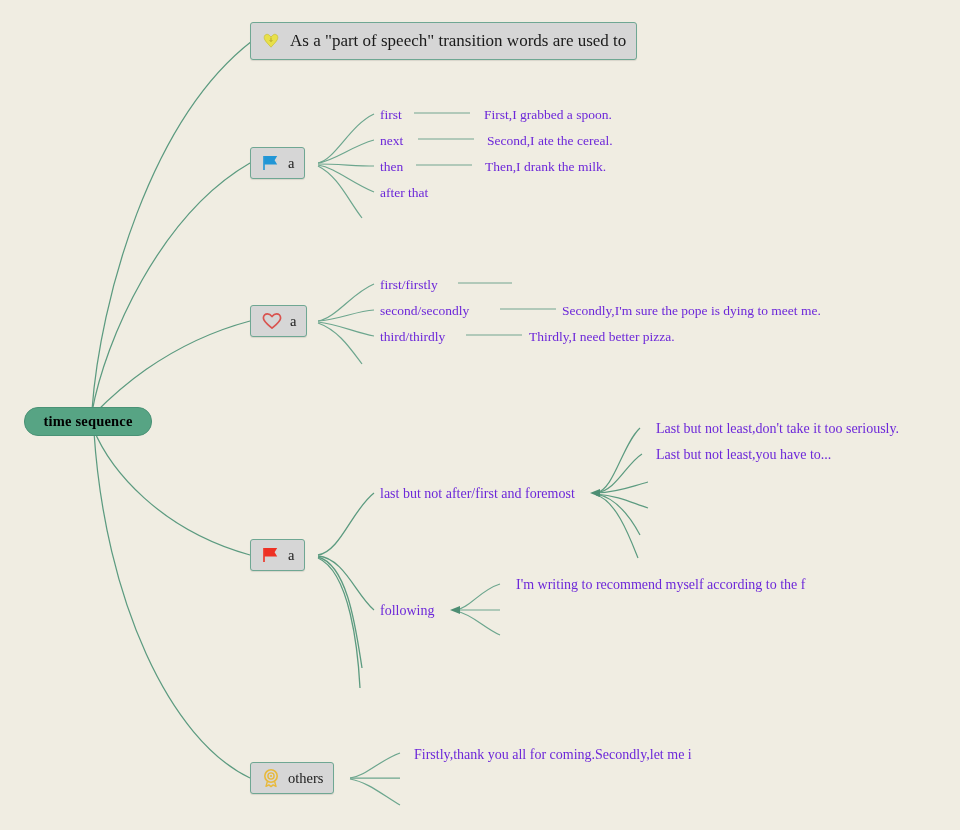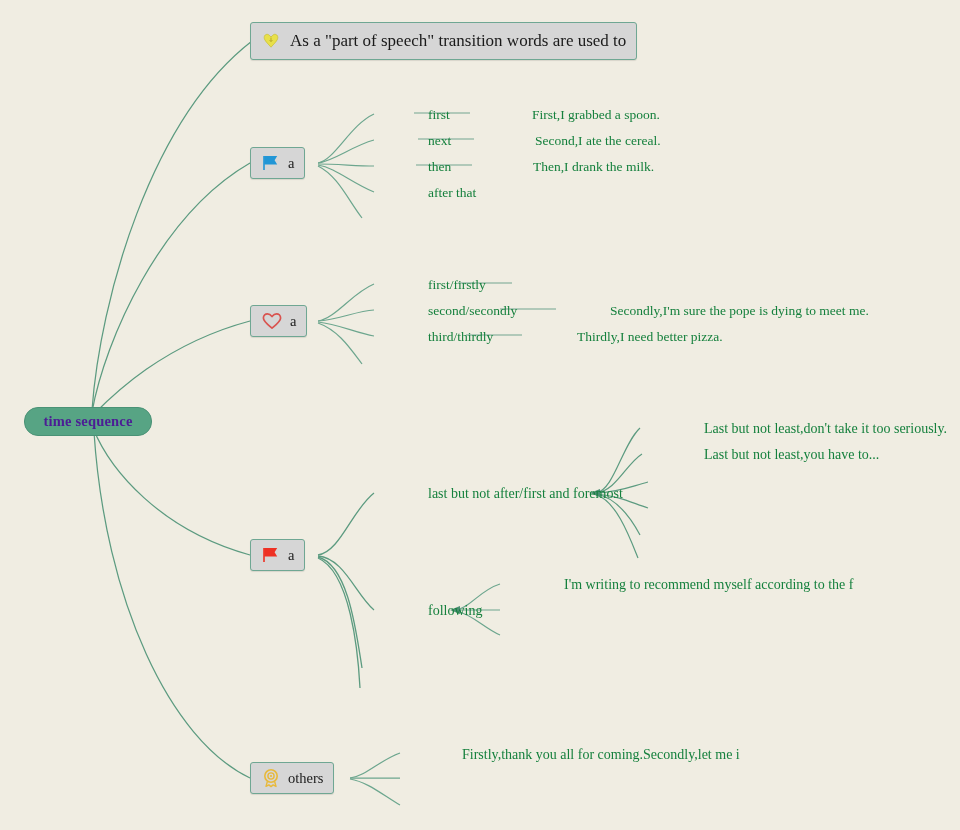--- a/index.html
+++ b/index.html
@@ -16,21 +16,21 @@
   .node{position:absolute;box-sizing:border-box;}
 
   
   .root-node{
     left:24px;top:407px;
     width:128px;height:29px;
     background:#57a484;
     border:1px solid #4a9276;
     border-radius:14px;
     display:flex;align-items:center;justify-content:center;
-    color:#4c1d95;
+    color:#000000;
     font-weight:bold;font-size:14.5px;
     letter-spacing:.2px;
   }
 
   
   .box-node{
     background:#d6d6d6;
     border:1px solid #6fa793;
     border-radius:3px;
     display:flex;align-items:center;
@@ -40,25 +40,24 @@
     font-size:14px;
     box-shadow:0 1px 1px rgba(0,0,0,.10);
   }
   .box-node .label{margin-left:7px;font-size:14.5px;}
   .box-node.wide{height:38px;font-size:16px;}
   .box-node.wide .label{margin-left:9px;font-size:17px;}
 
   
   .leaf{
     position:absolute;
-    color:#15803d;
+    color:#6d28d9;
     font-size:13.5px;
     white-space:nowrap;
     line-height:1;
-    margin-left:48px;
   }
   .leaf.big{font-size:14px;}
 
   
   .icon{display:inline-block;line-height:0;flex:0 0 auto;}
 </style>
 </head>
 <body>
 
 <div id="canvas">

